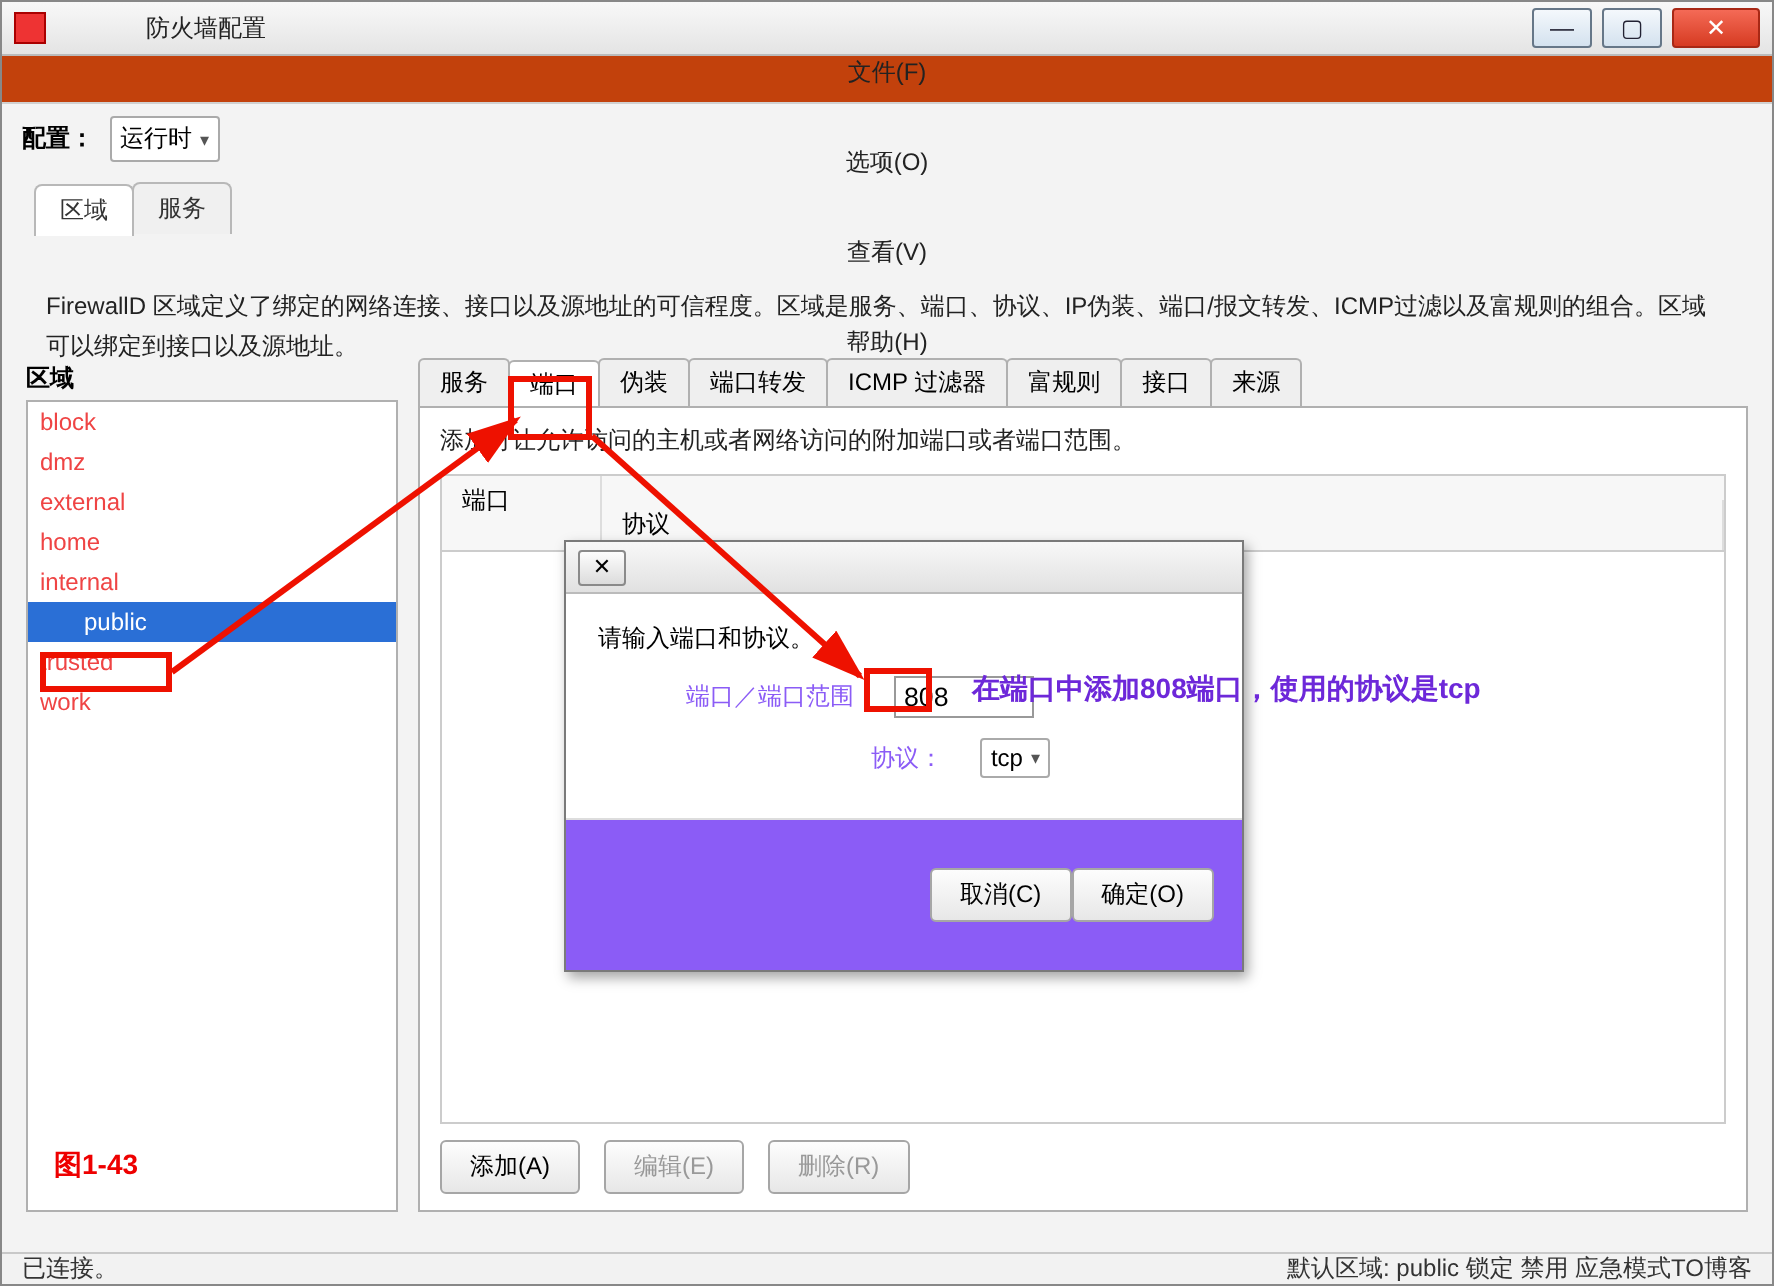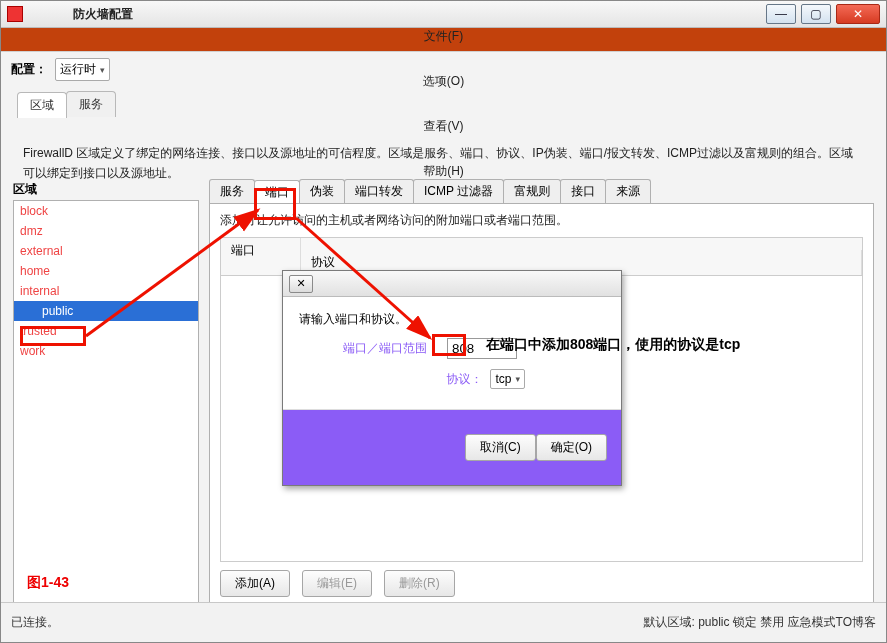--- a/index.html
+++ b/index.html
@@ -1,20 +1,20 @@
 <!DOCTYPE html>
 <html><head>
 <meta charset="utf-8">
 <style>
   * { box-sizing: border-box; }
   body { margin: 0; font-family: "Microsoft YaHei", Arial, sans-serif; font-size: 12px; background: #eceded; width: 887px; height: 643px; overflow: hidden; position: relative; }
   .window { position: absolute; inset: 0; background: #f3f3f3; border: 1px solid #888; }
   .titlebar { height: 27px; display: flex; align-items: center; padding: 0 6px; background: linear-gradient(#f8f8f8,#e4e4e4); border-bottom: 1px solid #bbb; }
   .titlebar .app-icon { width: 16px; height: 16px; background: #e33; display:inline-block; border:1px solid #a00; margin-right:6px;}
-  .titlebar .title { flex:1; font-weight:bold; color:#222;padding-left:44px;}
+  .titlebar .title { flex:1; font-weight:normal; color:#222;padding-left:44px;}
   .win-buttons { display:flex; gap:5px; }
   .win-btn { width:30px; height:20px; border:1px solid #678; display:flex; align-items:center; justify-content:center; font-size:12px; color:#223; background:linear-gradient(#f4f8fc,#d4e2ef); border-radius:2px;}
   .win-btn.close { background: linear-gradient(#f46a56,#d63b22); border:1px solid #a82815; color:#fff; width:44px;}
   .menubar { height:24px; display:flex; align-items:center; gap:28px; padding:0 10px; background:#c2410c; border-bottom:1px solid #d0d0d0;flex-direction:column;}
   .menubar span { color:#222;}
   .toolbar-row { padding:6px 10px; display:flex; align-items:center; gap:8px;}
   .combo { display:inline-flex; align-items:center; border:1px solid #aaa; background:#fff; padding:2px 4px; border-radius:2px;}
   .combo .arrow { margin-left:4px; font-size:9px; color:#555;}
   .outer-tabs { position:absolute; top:90px; left:16px; display:flex; z-index:2;}
   .outer-tab { padding:4px 12px; border:1px solid #b8b8b8; border-bottom:none; background:#f0f0f0; border-radius:4px 4px 0 0; margin-right:-1px; color:#333;}
@@ -33,33 +33,33 @@
   .inner-tab.active { background:#fff; position:relative; top:1px;}
   .inner-body { border:1px solid #b0b0b0; flex:1; background:#fff; padding:8px 10px; position:relative;}
   .hint { color:#222;}
   .content-table { margin-top:8px; border:1px solid #ccc; width:100%; height:calc(100% - 60px); background:#fff;}
   .table-header { display:flex; border-bottom:1px solid #ccc; background:#f7f7f7;}
   .table-header .th { padding:4px 10px; border-right:1px solid #ddd;}
   .button-row { position:absolute; left:10px; bottom:8px; display:flex; gap:12px;}
   .btn { padding:4px 14px; border:1px solid #a6a6a6; background:linear-gradient(#fdfdfd,#e7e7e7); border-radius:3px;}
   .btn.disabled { color:#999; }
   .fig-note { position:absolute; left:26px; bottom:50px; font-weight:bold; color:#e00; font-size:14px;}
-  .statusbar { position:absolute; left:0; right:0; bottom:0; height:40px; border-top:1px solid #c8c8c8; background:#f2f2f2; display:flex; align-items:center; padding:0 10px; justify-content:space-between; color:#333;}
+  .statusbar { position:absolute; left:0; right:0; bottom:0; height:16px; border-top:1px solid #c8c8c8; background:#f2f2f2; display:flex; align-items:center; padding:0 10px; justify-content:space-between; color:#333;}
   .dialog { position:absolute; left:282px; top:270px; width:340px; background:#f3f3f3; border:1px solid #7a7a7a; box-shadow:2px 3px 6px rgba(0,0,0,.35); z-index:5;}
   .dialog .dlg-title { height:26px; display:flex; align-items:center; background:linear-gradient(#f8f8f8,#e1e1e1); padding:0 6px; border-bottom:1px solid #bbb;}
   .dlg-title .title-txt { flex:1; font-weight:bold;}
   .dlg-close { width:24px; height:18px; border:1px solid #8a8a8a; display:flex; align-items:center; justify-content:center; background:linear-gradient(#fdfdfd,#dcdcdc); border-radius:2px; font-size:11px;}
   .dlg-body { padding:14px 16px 10px 16px; background:#fff; }
   .form-row { display:flex; align-items:center; justify-content:flex-end; margin:10px 0; gap:8px;}
   .form-row label { color:#8b5cf6;}
   .text-input { width:70px; border:1px solid #999; padding:2px 4px; background:#fff;}
   .dlg-buttons { display:flex; justify-content:flex-end; padding:24px 14px; border-top:1px solid #ddd; background:#8b5cf6;}
   
   .anno-box { position:absolute; border:3px solid #e10; z-index:8; pointer-events:none;}
-  .anno-text { position:absolute; color:#000000; font-weight:bold; font-size:14px; z-index:9;}
+  .anno-text { position:absolute; color:#6d28d9; font-weight:bold; font-size:14px; z-index:9;}
   .arrow-svg { position:absolute; z-index:7; pointer-events:none;}
 </style>
 </head>
 <body>
 
 <div class="window">
   <div class="titlebar">
     <span class="app-icon"></span>
     <span class="title">防火墙配置</span>
     <div class="win-buttons">
@@ -150,21 +150,21 @@
   </div>
   <div class="dlg-body">
     <div>请输入端口和协议。</div>
     <div class="form-row">
       <label>端口／端口范围：</label>
       <input class="text-input" value="808" style="">
       <span style="width:80px;"></span>
     </div>
     <div class="form-row">
       <label>协议：</label>
-      <div class="combo" style="margin-right:80px;">
+      <div class="combo" style="margin-right:80px;margin-left:11px;">
         <span>tcp</span>
         <span class="arrow">▾</span>
       </div>
     </div>
   </div>
   <div class="dlg-buttons">
     <div class="btn">取消(C)</div>
     <div class="btn">确定(O)</div>
   </div>
 </div>

